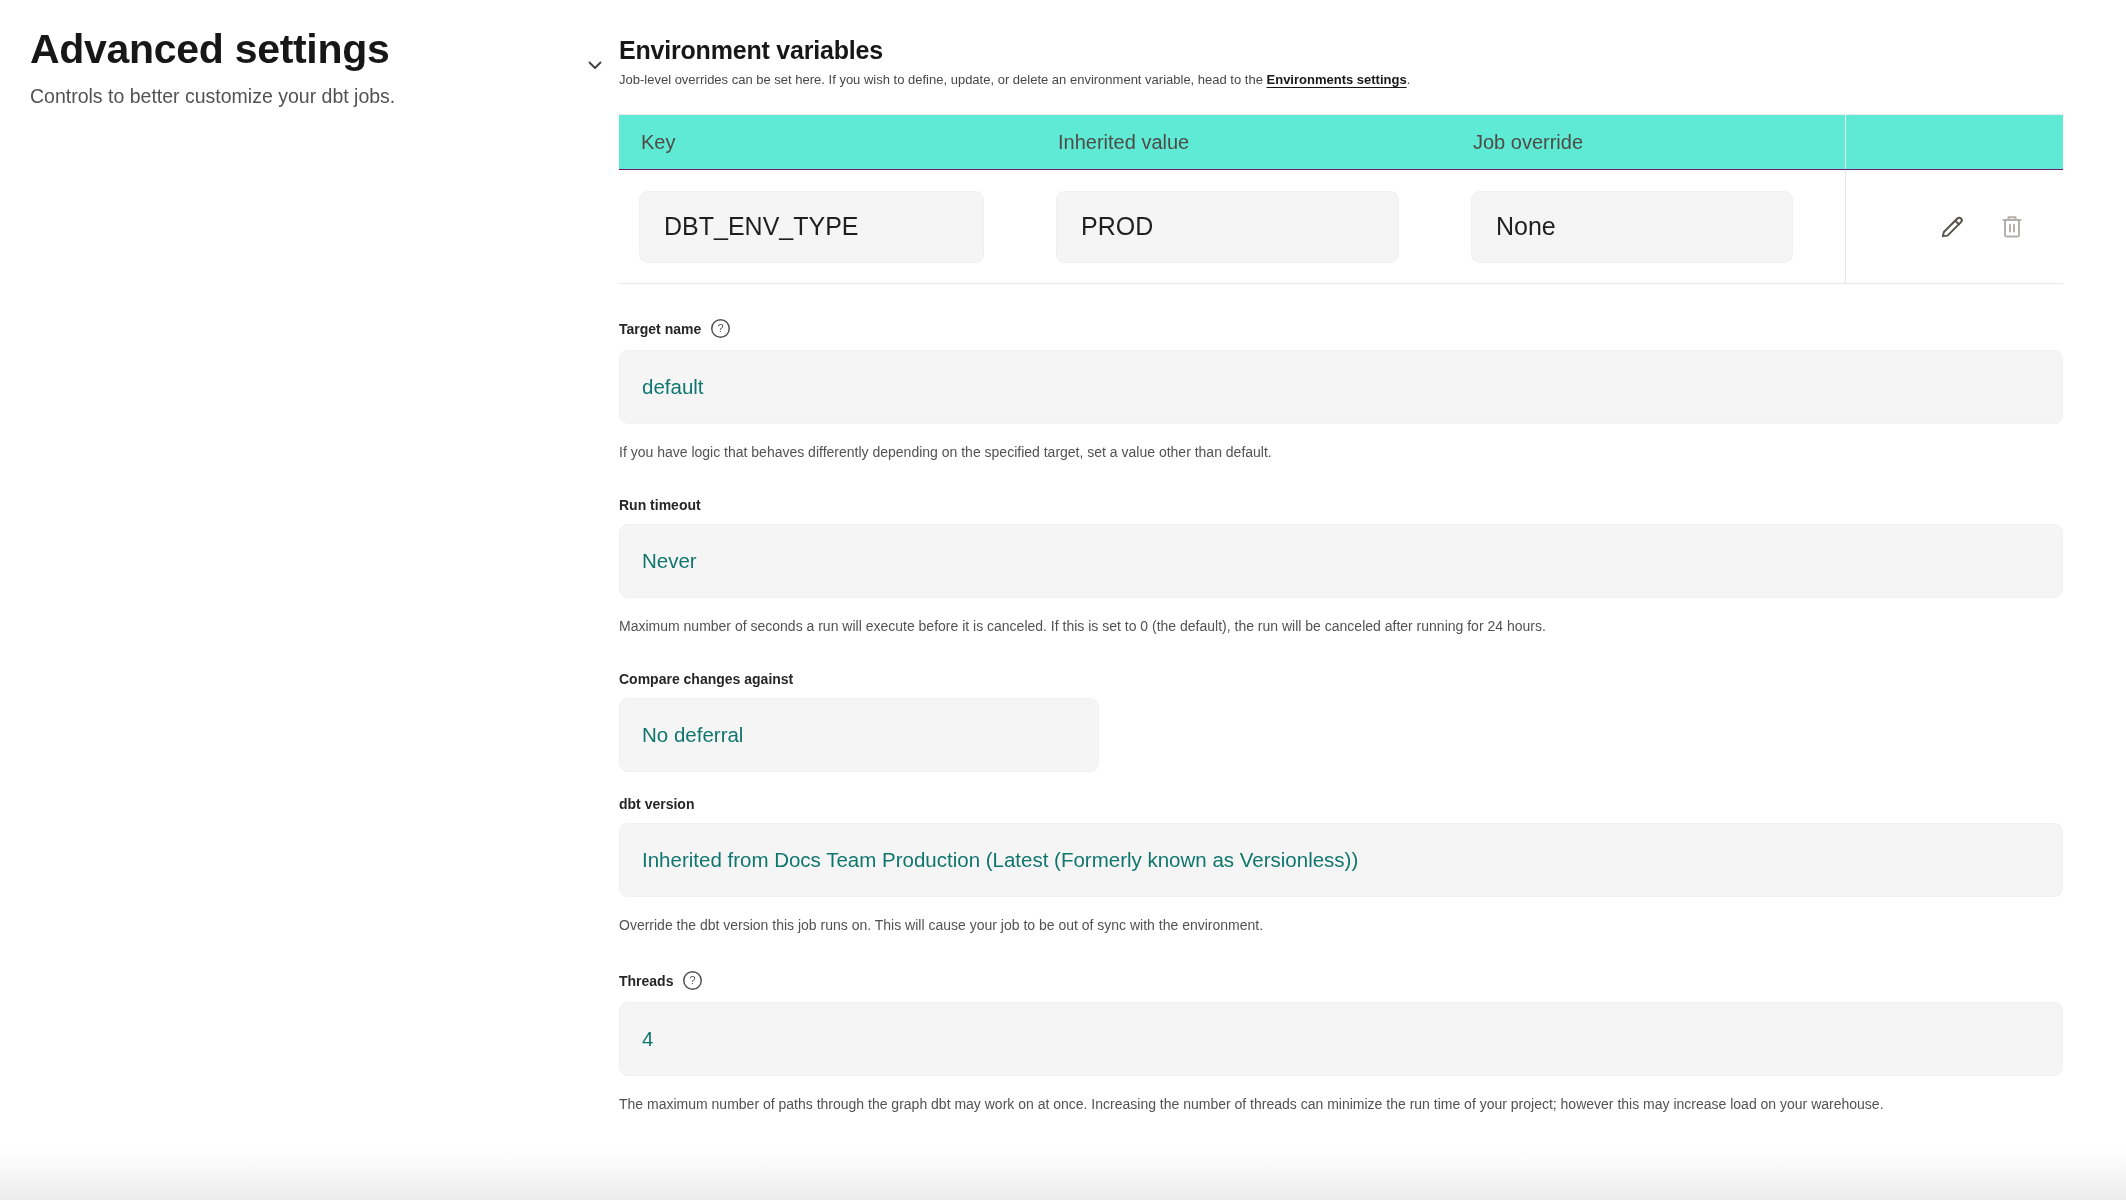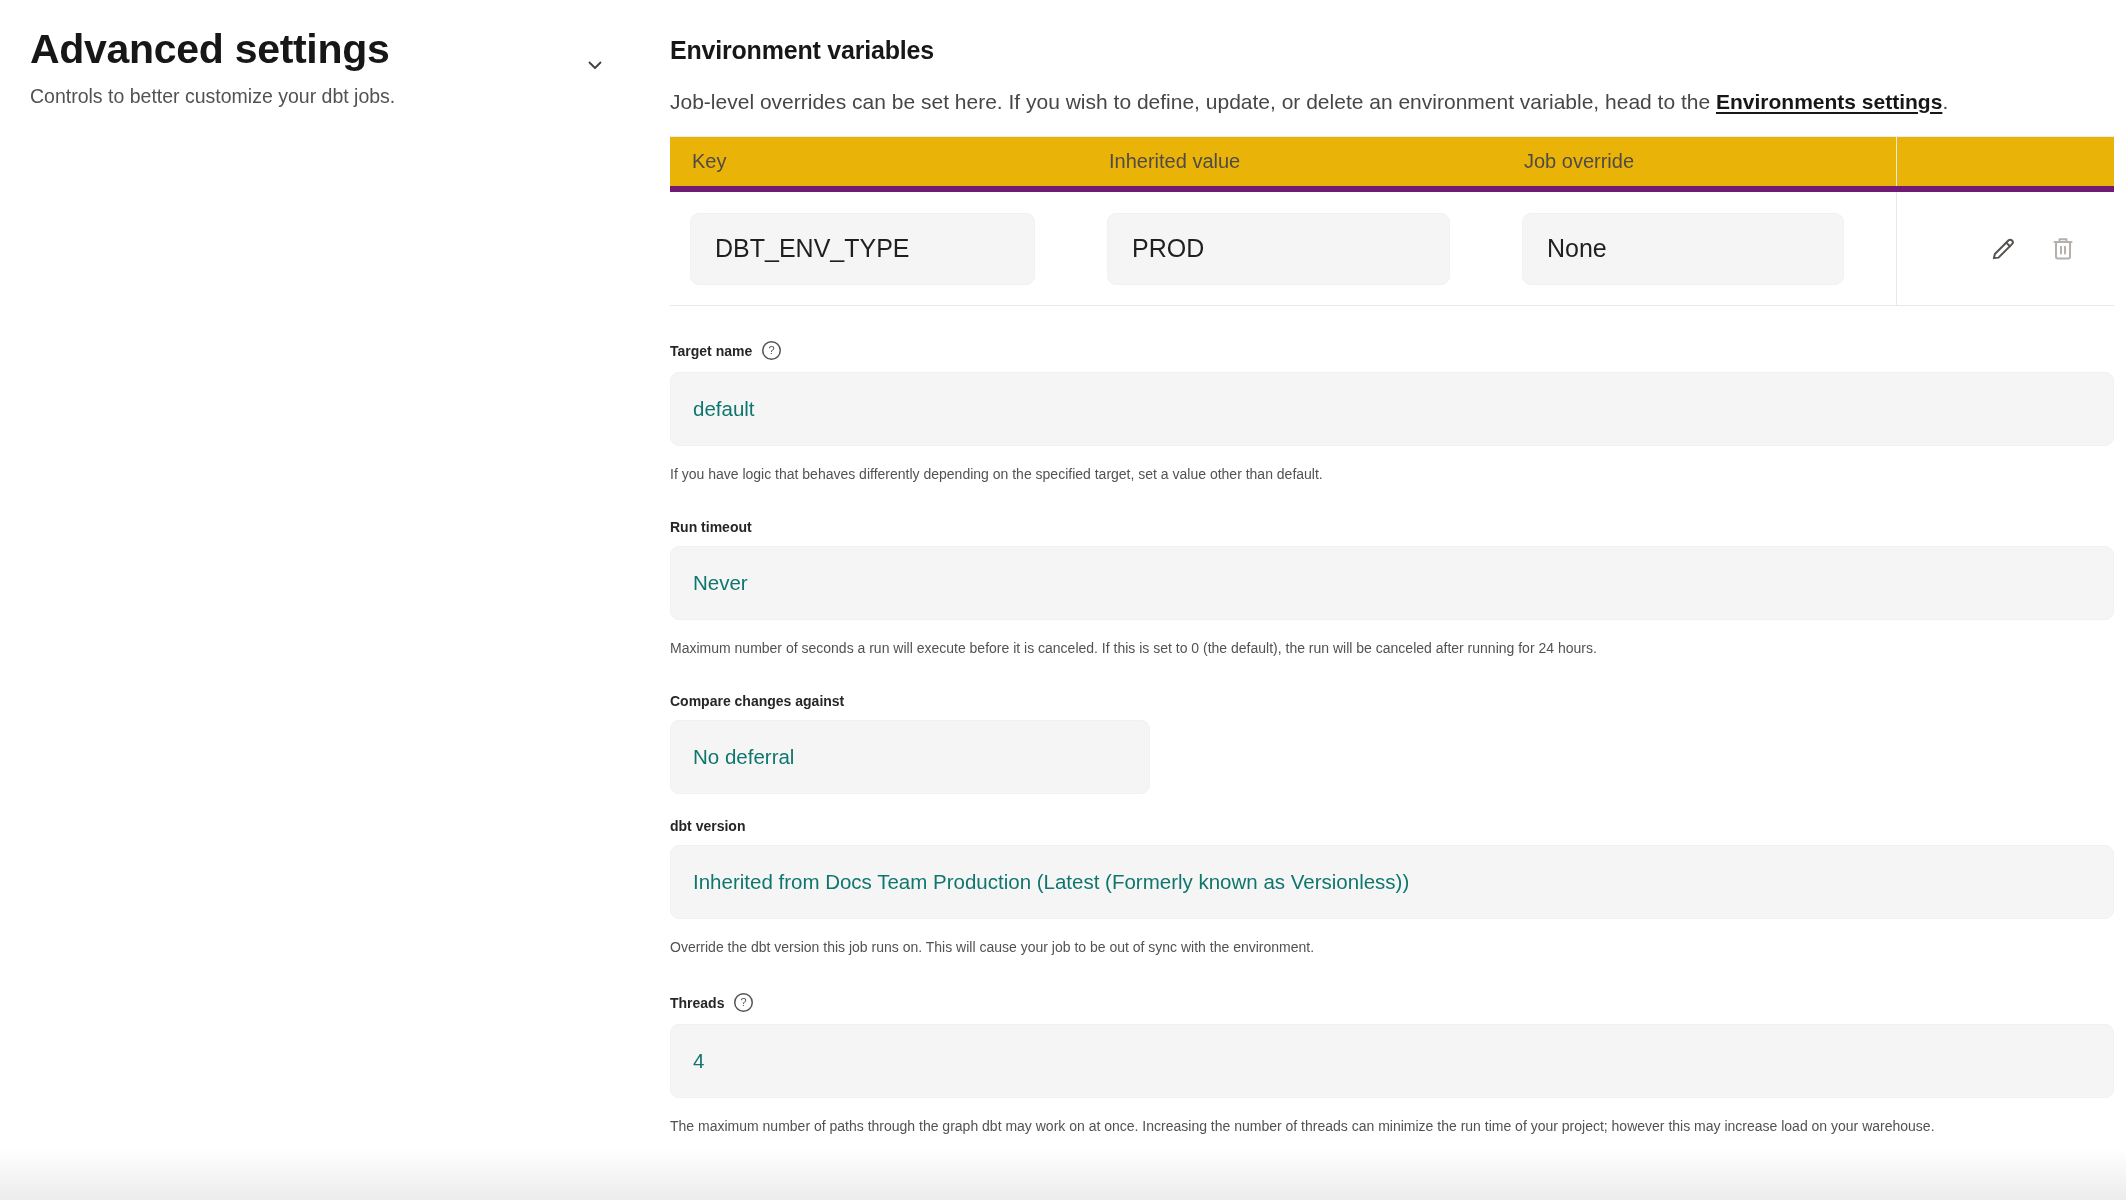--- a/index.html
+++ b/index.html
@@ -15,30 +15,30 @@
   .left-panel { position: absolute; left: 30px; top: 26px; width: 540px; }
   .left-title { font-size: 41px; font-weight: 700; letter-spacing: -0.3px; color: #171717; }
   .left-subtitle { margin-top: 12px; font-size: 19.5px; color: #525252; }
   .collapse-btn {
     position: absolute; left: 580px; top: 50px;
     width: 30px; height: 30px; border: none; background: transparent;
     display: flex; align-items: center; justify-content: center; cursor: pointer;
   }
 
   
-  .right-panel { position: absolute; left: 670px; top: 36px; width: 1444px; }
+  .right-panel { position: absolute; left: 619px; top: 36px; width: 1444px; }
   .section-title { font-size: 25px; font-weight: 600; color: #171717; letter-spacing: -0.2px; }
-  .section-desc { margin-top: 23px; font-size: 21px; color: #474747; line-height: 28px; }
+  .section-desc { margin-top: 1px; font-size: 13px; color: #474747; line-height: 28px; }
   .section-desc a { color: #171717; font-weight: 700; text-decoration: underline; text-underline-offset: 3px; cursor: pointer; }
 
   
   .env-table { margin-top: 20px; border-top: 1px solid #ececec; width: 100%; }
   .env-thead {
     display: flex; align-items: center; height: 55px;
-    background: #eab308; border-bottom: 6px solid #701a75;
+    background: #5eead4; border-bottom: 1px solid #701a75;
   }
   .env-th { font-size: 20px; font-weight: 500; color: #4f4b47; padding-left: 22px; }
   .col-key { width: 417px; flex: 0 0 417px; }
   .col-inherited { width: 415px; flex: 0 0 415px; }
   .col-override { width: 394px; flex: 0 0 394px; }
   .col-actions { width: 218px; flex: 0 0 218px; align-self: stretch; border-left: 1px solid #e8e8e8; }
 
   .env-row { display: flex; align-items: center; height: 114px; border-bottom: 1px solid #e8e8e8; }
   .cell { padding-left: 20px; }
   .value-box {

